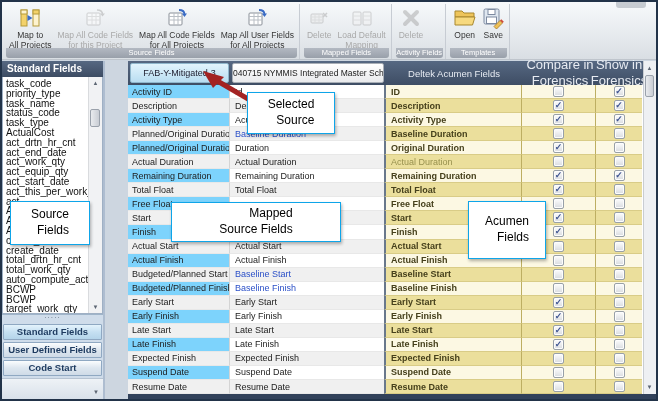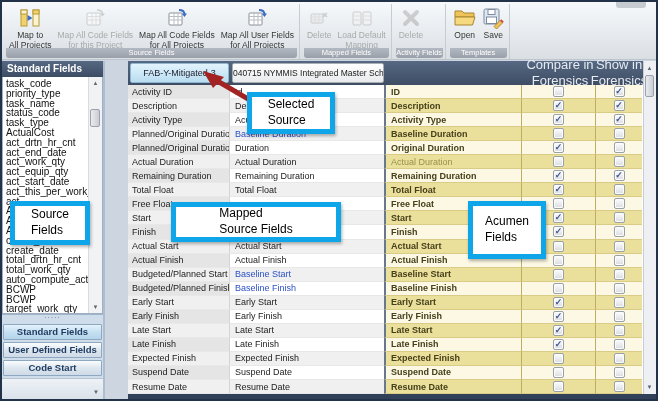--- a/index.html
+++ b/index.html
@@ -38,38 +38,38 @@
   .thead{position:absolute;left:0;right:0;top:0;height:24px;background:linear-gradient(#566882,#3e4d64)}
   .src-btn{position:absolute;left:2px;top:2px;width:99px;height:20px;box-sizing:border-box;background:linear-gradient(#e2f4fd,#b9ddf1);border:1px solid #8fb6cc;border-radius:2px;font-size:9px;color:#223;text-align:center;line-height:18px;overflow:hidden;white-space:nowrap}
   .map-btn{position:absolute;left:104px;top:2px;width:152px;height:20px;box-sizing:border-box;background:linear-gradient(#ffffff,#e9eaec);border:1px solid #a8aeb6;border-radius:2px;font-size:8.5px;color:#1a1a1a;text-align:center;line-height:18px;overflow:hidden;white-space:nowrap}
   .acu-h{position:absolute;left:258px;width:136px;top:0;height:24px;color:#e7ebf2;font-size:9.5px;display:flex;align-items:center;justify-content:center}
   .cmp-h,.show-h{position:absolute;top:0;height:24px;color:#e7ebf2;font-size:13px;display:flex;align-items:center;justify-content:center;text-align:center;white-space:pre-line;line-height:1.2}
   .cmp-h{left:396px;width:72px}
   .show-h{left:468px;width:46px}
   .rows{position:absolute;left:0;right:12px;top:24px;bottom:5px;display:flex;flex-direction:column}
   .trow{flex:1;display:flex;min-height:0}
   .c{box-sizing:border-box;font-size:9px;display:flex;align-items:center;overflow:hidden;white-space:nowrap}
-  .c1{width:102px;padding-left:4px;border-right:1px solid #d4d4d4;border-bottom:1px solid #e8e8e8;color:#1c1c1c;background:#e5e5e5}
+  .c1{width:102px;padding-left:4px;border-right:1px solid #d4d4d4;border-bottom:1px solid #e8e8e8;color:#1c1c1c;background:#7dd3fc}
   .c2{width:154px;padding-left:5px;border-bottom:1px solid #e8e8e8;color:#1c1c1c;background:#fff}
   .trow.alt .c1,.trow.alt .c2{background:#f0f0f0}
   .c2.link{color:#2b50c8}
   .c3{width:138px;padding-left:5px;border-left:2px solid #69788c;border-bottom:1px solid #d9cc87;border-right:1px solid #bdae62;font-weight:bold;color:#46401c;background:#fcf8e3}
   .c4{width:74px;justify-content:center;border-bottom:1px solid #d9cc87;border-right:1px solid #bdae62;background:#fcf8e3}
   .c5{width:46px;justify-content:center;border-bottom:1px solid #d9cc87;background:#fcf8e3}
   .trow.alt .c3,.trow.alt .c4,.trow.alt .c5{background:#ebdf9c}
   .c3.dim{font-weight:normal;color:#98914e}
   .cb{width:11px;height:11px;box-sizing:border-box;border:1px solid #98a0a8;border-radius:2px;background:linear-gradient(#fdfdfd,#d9dce0);box-shadow:inset 0 0 0 1px #fdfdfd;display:flex;align-items:center;justify-content:center;font-size:9px;font-weight:bold;color:#3d5390;line-height:1}
   .bottom-strip{position:absolute;left:0;right:0;bottom:0;height:5px;background:#31415a}
   .vscroll{position:absolute;right:0;top:0;width:12px;bottom:5px;background:#eef0f3;border-left:1px solid #c9cdd2}
   .vscroll .arr{position:absolute;left:0;width:11px;height:12px;text-align:center;font-size:6px;line-height:12px;color:#5d6673}
   .vscroll .arr.up{top:1px}.vscroll .arr.down{bottom:1px}
   .v-thumb{position:absolute;left:1px;top:14px;width:9px;height:22px;background:linear-gradient(90deg,#e9ebee,#c9cdd4);border:1px solid #9aa1ab;border-radius:2px;box-sizing:border-box}
 
   
-  .callout{position:absolute;background:#fff;border:5px solid #0ea5e9;box-shadow:1px 2px 3px rgba(0,0,0,.3);display:flex;align-items:center;justify-content:center;text-align:left;font-size:12px;line-height:1.3;color:#000;white-space:pre-line;z-index:10;box-sizing:border-box}
+  .callout{position:absolute;background:#fff;border:1px solid #0ea5e9;box-shadow:1px 2px 3px rgba(0,0,0,.3);display:flex;align-items:center;justify-content:center;text-align:right;font-size:12px;line-height:1.3;color:#000;white-space:pre-line;z-index:10;box-sizing:border-box}
   #co-selected{left:245px;top:90px;width:88px;height:42px}
   #co-source{left:8px;top:199px;width:80px;height:44px}
   #co-mapped{left:169px;top:200px;width:170px;height:40px}
   #co-acumen{left:466px;top:199px;width:78px;height:58px}
   #co-arrow{position:absolute;left:198px;top:66px;width:64px;height:42px;z-index:9}
 </style>
 </head>
 <body>
 
 <div class="window">
@@ -234,20 +234,21 @@
       </div>
     <div class="sb-bottom">
       <div class="drop">▼</div>
     </div>
   </div>
 
   <div class="table">
     <div class="thead">
       <div class="src-btn">FAB-Y-Mitigated-3</div>
       <div class="map-btn">040715 NYMMIS Integrated Master Schedule</div>
+      <div class="acu-h">Deltek Acumen Fields</div>
       <div class="cmp-h">Compare in
 Forensics</div>
       <div class="show-h">Show in
 Forensics</div>
     </div>
     <div class="rows" id="rows">
         <div class="trow">
           <div class="c c1">Activity ID</div>
           <div class="c c2">Id</div>
           <div class="c c3">ID</div>

